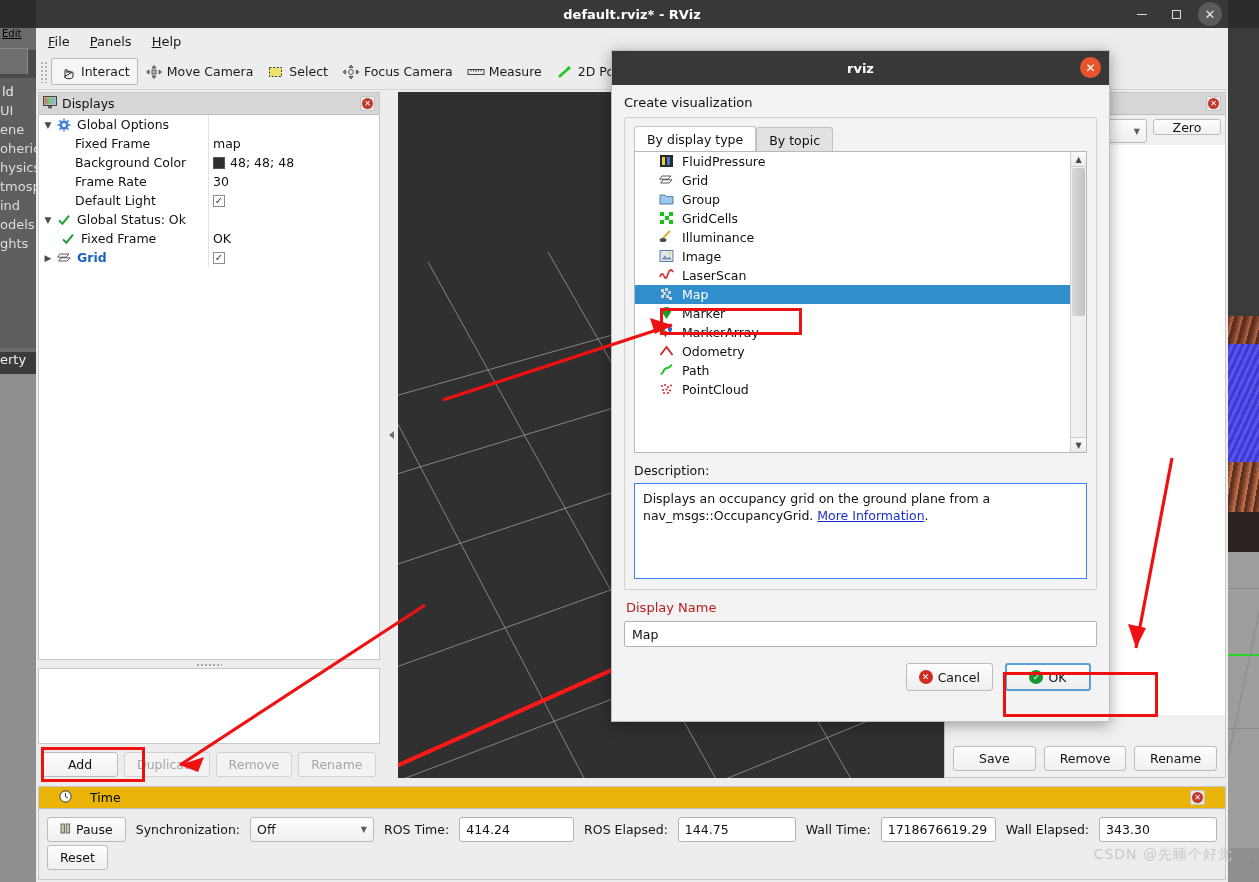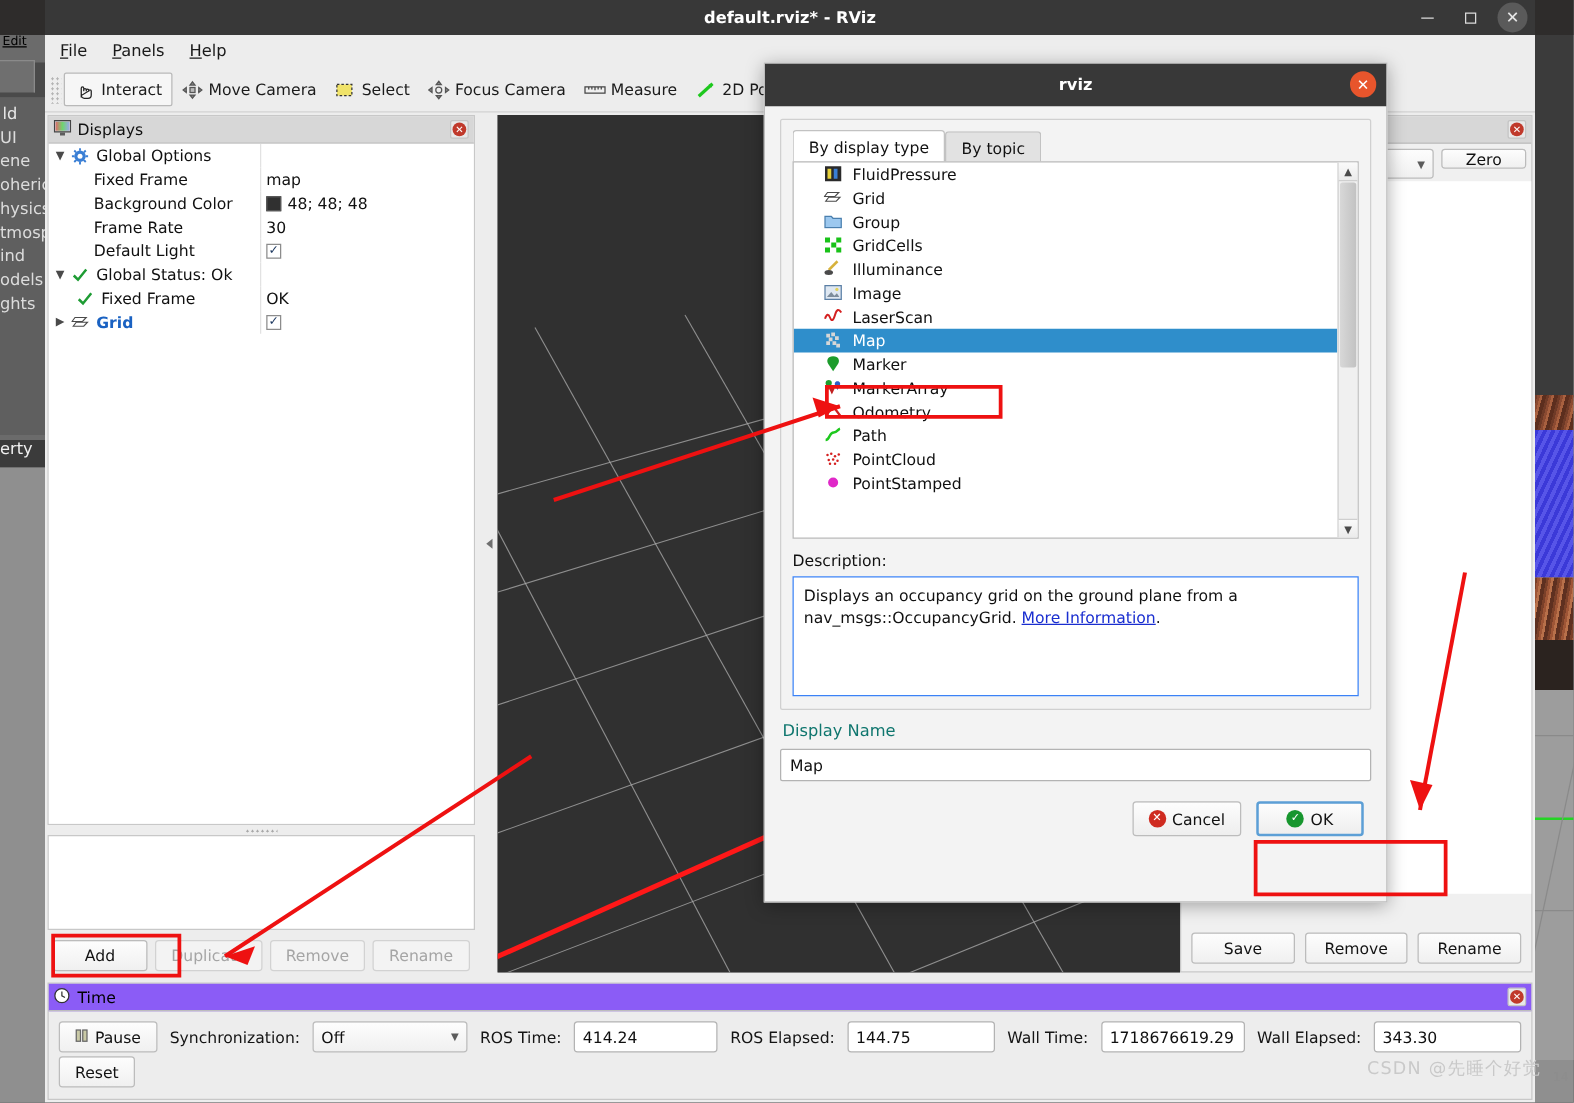--- a/index.html
+++ b/index.html
@@ -212,22 +212,22 @@
   .rp-btnrow { position:absolute; left:0; right:0; bottom:6px; display:flex; gap:8px;
      padding:0 8px; }
   .rp-btnrow .qbtn { flex:1; }
 
   
   .time-panel {
     position: absolute; left: 2px; top: 786px; width: 1188px; height: 94px;
     background: #ededed; border: 1px solid #c8c8c8;
   }
   .time-header {
-    height: 22px; background: #8b5cf6; border-bottom: 1px solid #bdbdbd;
-    display: flex; align-items: center; padding: 0 4px; gap: 6px; font-size: 12.5px;
+    height: 22px; background: #eab308; border-bottom: 1px solid #bdbdbd;
+    display: flex; align-items: center; padding: 0 20px; gap: 18px; font-size: 12.5px;
   }
   .time-body { padding: 6px 8px; }
   .time-line { display: flex; align-items: center; gap: 10px; height: 28px; }
   .field-label { font-size: 12.5px; color: #141414; white-space: nowrap; }
   .tinput {
     height: 25px; background: #ffffff; border: 1px solid #b3b3b3; border-radius: 3px;
     font-size: 12.5px; color: #101010; display: flex; align-items: center; padding: 0 6px;
   }
   .tcombo {
     height: 25px; background: linear-gradient(#fdfdfd,#f0f0f0);
@@ -284,21 +284,21 @@
   .vscroll .thumb {
     position:absolute; left: 1px; right: 1px; top: 16px; height: 148px;
     background: linear-gradient(90deg,#d8d8d8,#c2c2c2); border-radius: 2px;
   }
   .desc-label { font-size: 12.5px; color: #101010; margin-bottom: 5px; }
   .desc-box {
     height: 96px; background: #ffffff; border: 1px solid #3b82f6;
     padding: 6px 8px; font-size: 12.5px; color: #111; line-height: 17px;
   }
   .desc-box a { color: #1a2ed0; text-decoration: underline; }
-  .dn-label { font-size: 13px; color: #0f766e; margin: 10px 0 6px 2px; }
+  .dn-label { font-size: 13px; color: #b91c1c; margin: 10px 0 6px 2px; }
   .dn-input {
     height: 26px; background: #ffffff; border: 1px solid #b3b3b3; border-radius: 2px;
     display: flex; align-items: center; padding: 0 7px; font-size: 12.5px; color: #101010;
   }
   .dlg-buttons { display: flex; justify-content: flex-end; gap: 12px; margin-top: 16px; padding-right: 6px; }
   .dbtn {
     height: 28px; min-width: 86px; padding: 0 12px;
     background: linear-gradient(#fdfdfd,#eeeeee); border: 1px solid #bcbcbc;
     border-radius: 3px; font-size: 12.5px; color: #111;
     display: flex; align-items: center; justify-content: center; gap: 5px;
@@ -698,20 +698,21 @@
     </div>
 
   </div>
 
   <div class="dlg">
     <div class="dlg-title">
       <span>rviz</span>
       <div class="dlg-close">✕</div>
     </div>
     <div class="dlg-body">
+      <div class="dlg-heading">Create visualization</div>
 
       <div class="group-box">
         <div class="tabs">
           <div class="tab active">By display type</div>
           <div class="tab">By topic</div>
         </div>
 
         <div class="listbox">
           <div class="list-scroll">
 
@@ -835,26 +836,20 @@
                       <circle cx="7.5" cy="7.5" r="1"></circle>
                       <circle cx="11" cy="8.5" r="1"></circle>
                       <circle cx="5" cy="11" r="1"></circle>
                       <circle cx="9" cy="11" r="1"></circle>
                     </g>
                   </svg></span>
               <span>PointCloud</span>
             </div>
 
 
-            <div class="li">
-              <span class="li-ico"><svg width="15" height="14" viewBox="0 0 15 14">
-                    <circle cx="7.5" cy="7" r="4" fill="#e028c8"></circle>
-                  </svg></span>
-              <span>PointStamped</span>
-            </div>
 
           </div>
           <div class="vscroll">
             <div class="btn">▲</div>
             <div class="thumb"></div>
             <div class="btn bottom">▼</div>
           </div>
         </div>
 
         <div class="desc-label" style="margin-top:10px;">Description:</div>

